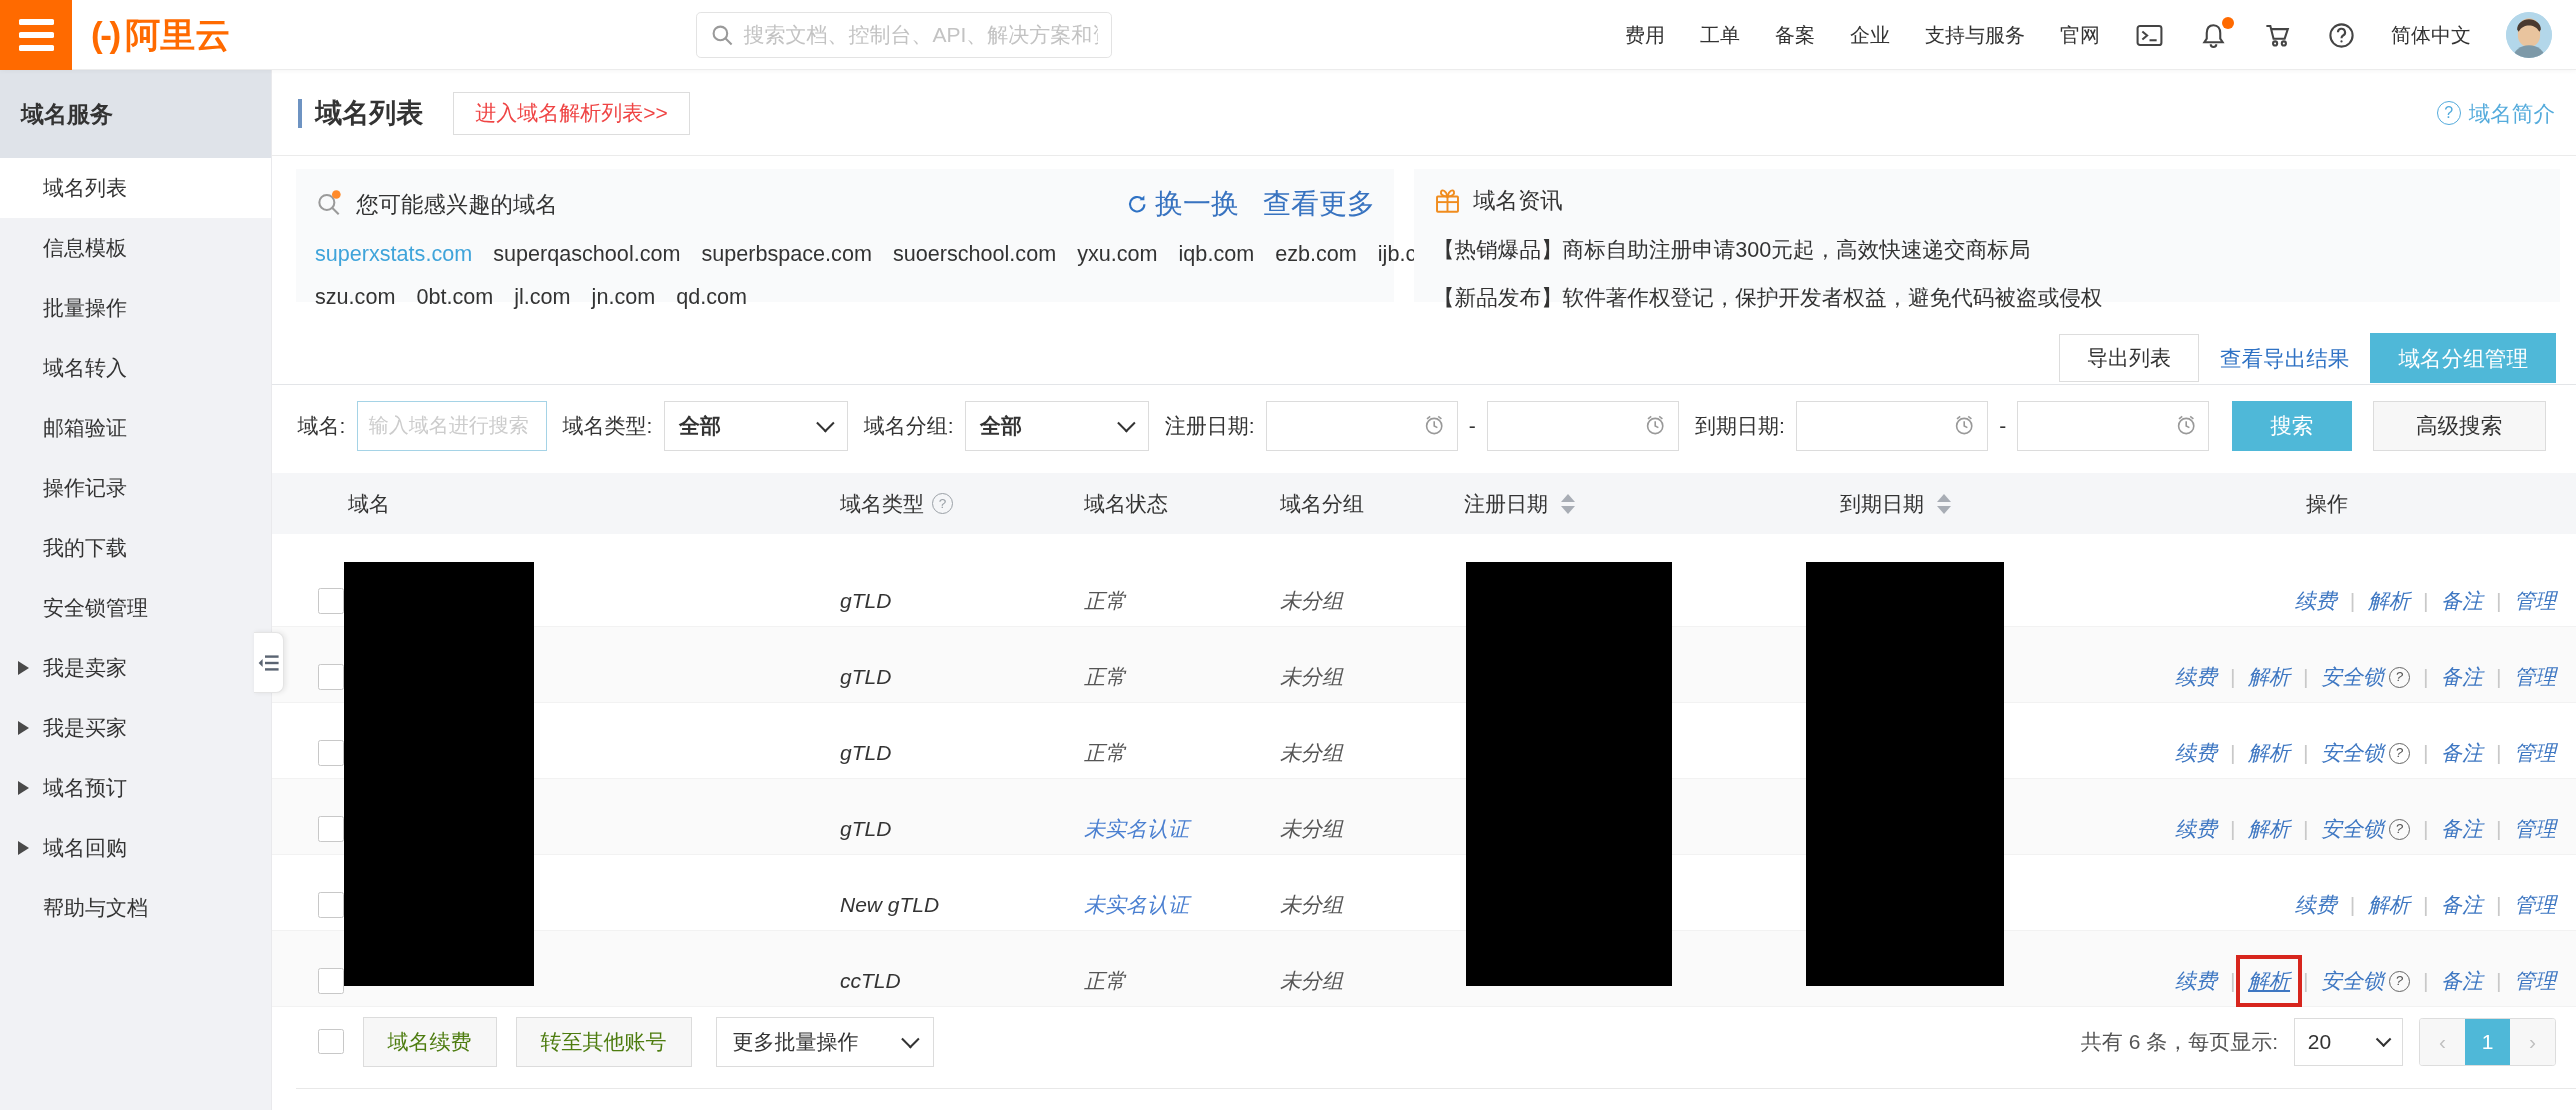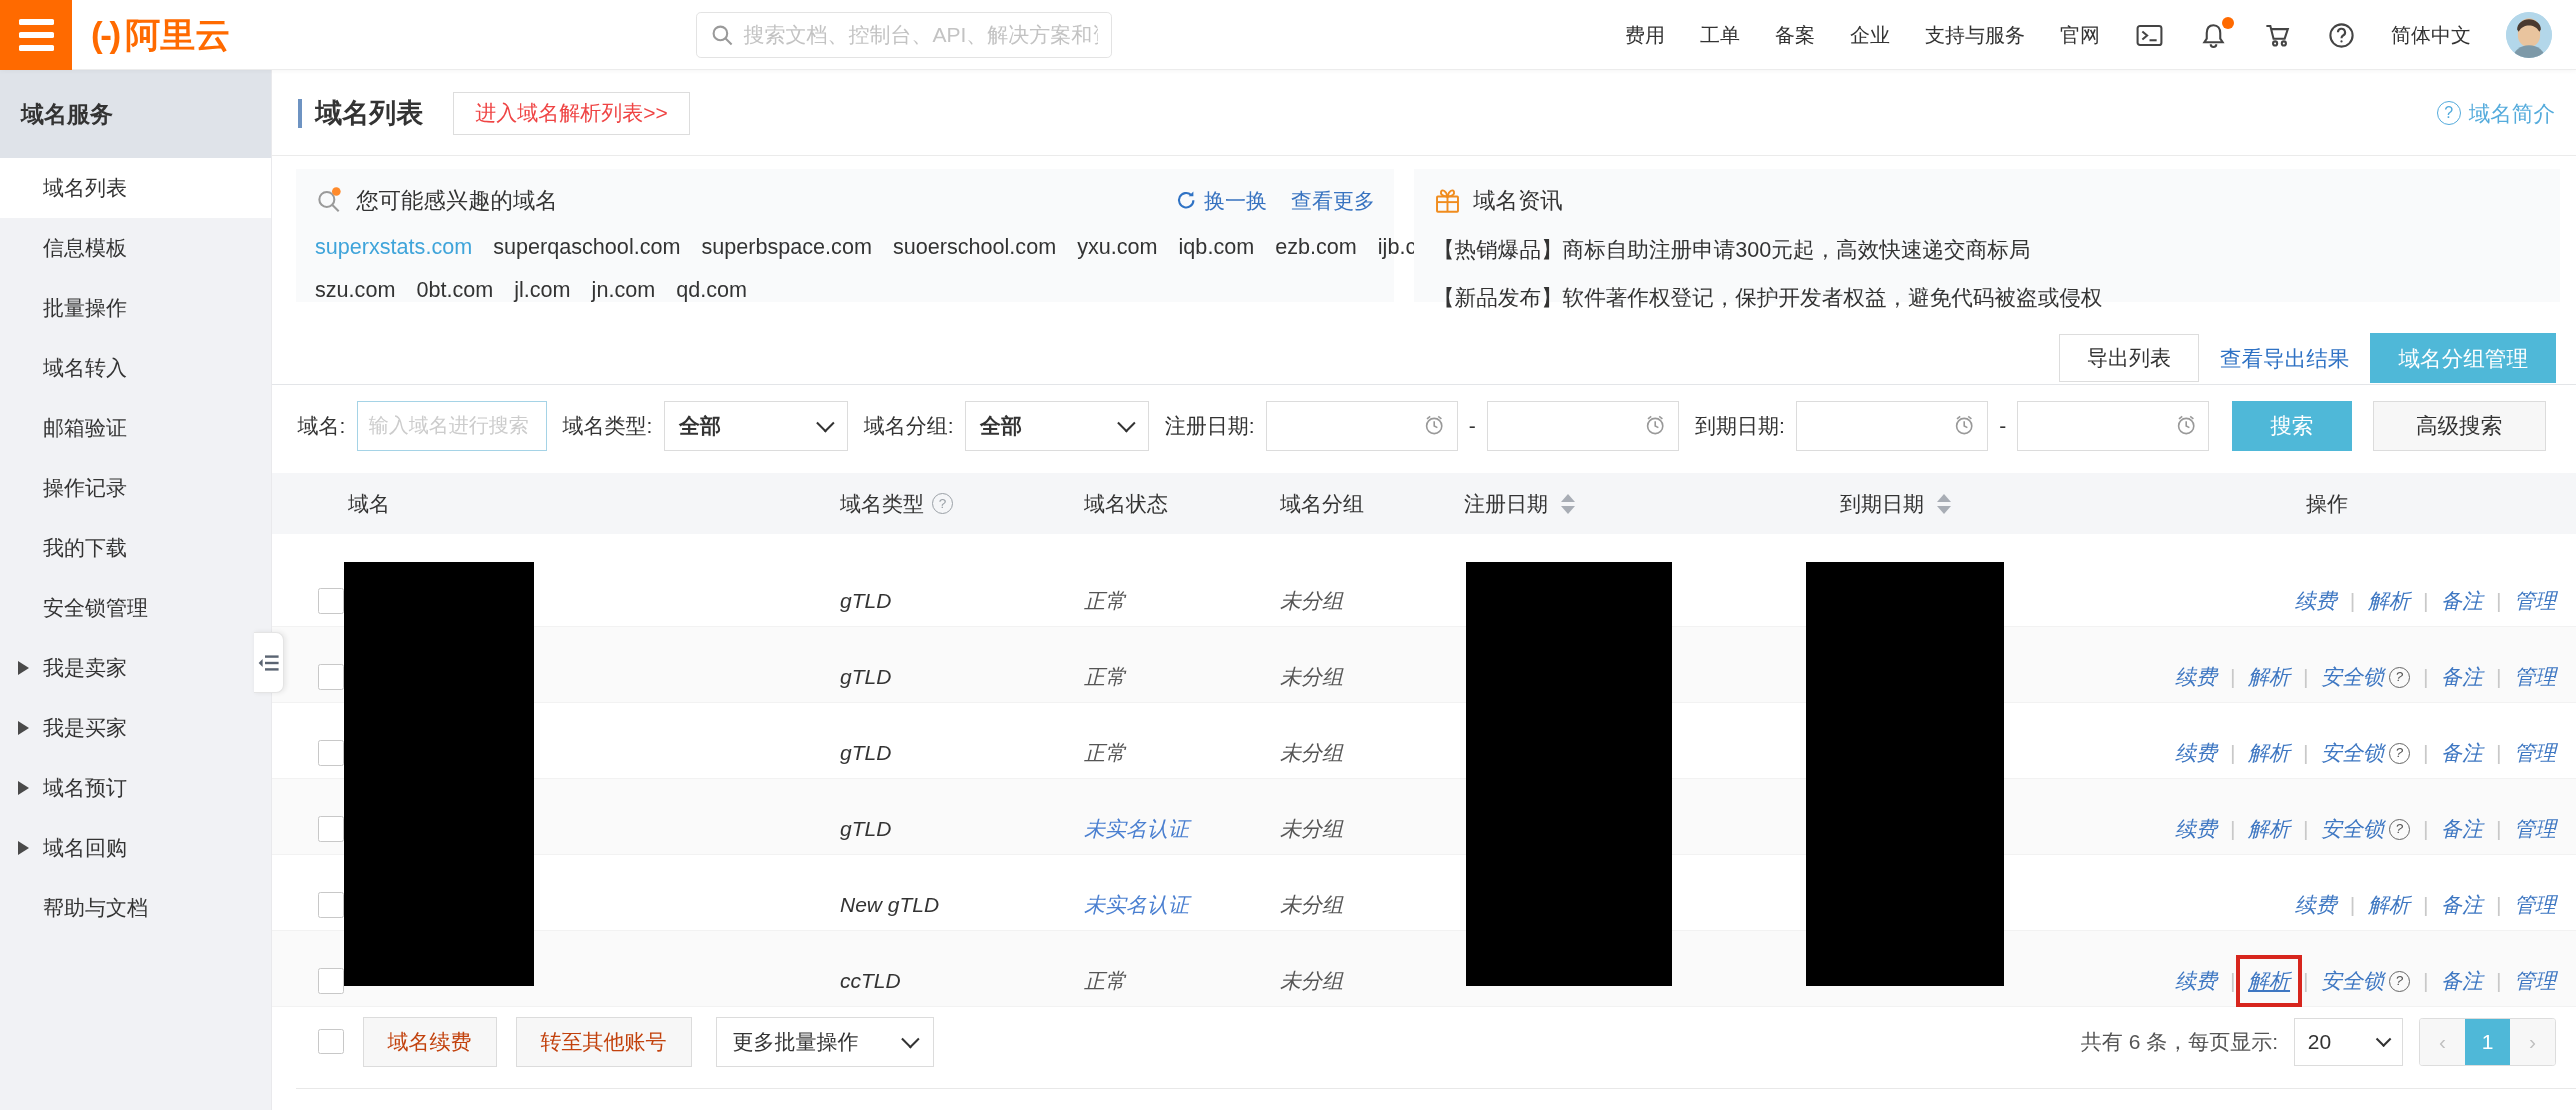--- a/index.html
+++ b/index.html
@@ -64,21 +64,21 @@
     color:var(--light-blue);font-size:21.6px;cursor:pointer;}
   .qcircle{display:inline-flex;align-items:center;justify-content:center;width:24px;height:24px;
     border:1.6px solid currentColor;border-radius:50%;font-size:16px;line-height:1;}
   .qcircle.small{width:21px;height:21px;font-size:13.6px;border-width:1.6px;}
 
   
   .panel{position:absolute;top:99px;height:133px;background:#f9fafb;padding:16px 19px;}
   .panel.interest{left:24px;width:1098px;}
   .panel.news{left:1142px;right:16px;}
   .panel-head{display:flex;align-items:center;gap:11.2px;font-size:22.4px;color:#333;}
-  .panel-head .links{margin-left:auto;display:flex;align-items:center;gap:24px;font-size:21px;color:var(--link-blue);}
+  .panel-head .links{margin-left:auto;display:flex;align-items:center;gap:24px;font-size:28px;color:var(--link-blue);}
   .panel-head .links .lnk{display:flex;align-items:center;gap:6.4px;cursor:pointer;}
   .domain-line{margin-top:17.6px;font-size:21.6px;color:#333;display:flex;gap:21px;flex-wrap:nowrap;}
   .domain-line .hl{color:#3FA4DA;cursor:pointer;}
   .news-line{margin-top:19px;font-size:21.6px;color:#333;white-space:nowrap;overflow:hidden;}
 
   
   .tabs-row{position:absolute;left:0;right:0;top:261px;height:54px;border-bottom:0.8px solid #e3e5e8;}
   .tabs{position:absolute;left:24px;bottom:-0.8px;display:flex;height:54px;}
   .tab{min-width:192px;padding:0 37px;display:flex;align-items:center;justify-content:center;font-size:22.4px;color:#333;
     background:#fcfdfe;border:0.8px solid #e3e5e8;border-left:none;cursor:pointer;}
@@ -129,21 +129,21 @@
   .action-link.annotated{outline:4.8px solid var(--red);outline-offset:8px;text-decoration:underline;}
   .checkbox{width:25.6px;height:25.6px;border:1.6px solid #c8c8c8;border-radius:2.4px;background:#fff;cursor:pointer;}
   .redact{position:absolute;background:#000;z-index:5;}
   .redact.domains{left:72px;top:492px;width:190px;height:424px;}
   .redact.regdates{left:1194px;top:492px;width:206px;height:424px;}
   .redact.expdates{left:1534px;top:492px;width:198px;height:424px;}
 
   
   .tfoot{position:absolute;left:0;right:0;top:937px;height:69px;display:flex;align-items:center;}
   .tfoot .checkbox{margin-left:46px;}
-  .btn-grey{height:50px;padding:0 24px;background:#f7f7f7;border:0.8px solid var(--border);font-size:21px;color:#c2410c;
+  .btn-grey{height:50px;padding:0 24px;background:#f7f7f7;border:0.8px solid var(--border);font-size:21px;color:#4d7c0f;
     display:flex;align-items:center;cursor:pointer;margin-left:19px;}
   .batch-select{width:218px;height:50px;border:0.8px solid var(--border);background:#fff;display:flex;align-items:center;
     padding:0 16px;font-size:21px;margin-left:24px;cursor:pointer;}
   .batch-select .chev{margin-left:auto;}
   .foot-right{margin-left:auto;display:flex;align-items:center;padding-right:20px;gap:16px;}
   .total-text{font-size:21px;color:#555;}
   .size-select{width:109px;height:48px;border:0.8px solid var(--border);background:#fff;display:flex;align-items:center;
     padding:0 12.8px;font-size:21px;cursor:pointer;}
   .size-select .chev{margin-left:auto;width:11.2px;height:11.2px;}
   .pager{display:flex;border:0.8px solid #ddd;border-radius:3.2px;overflow:hidden;}

